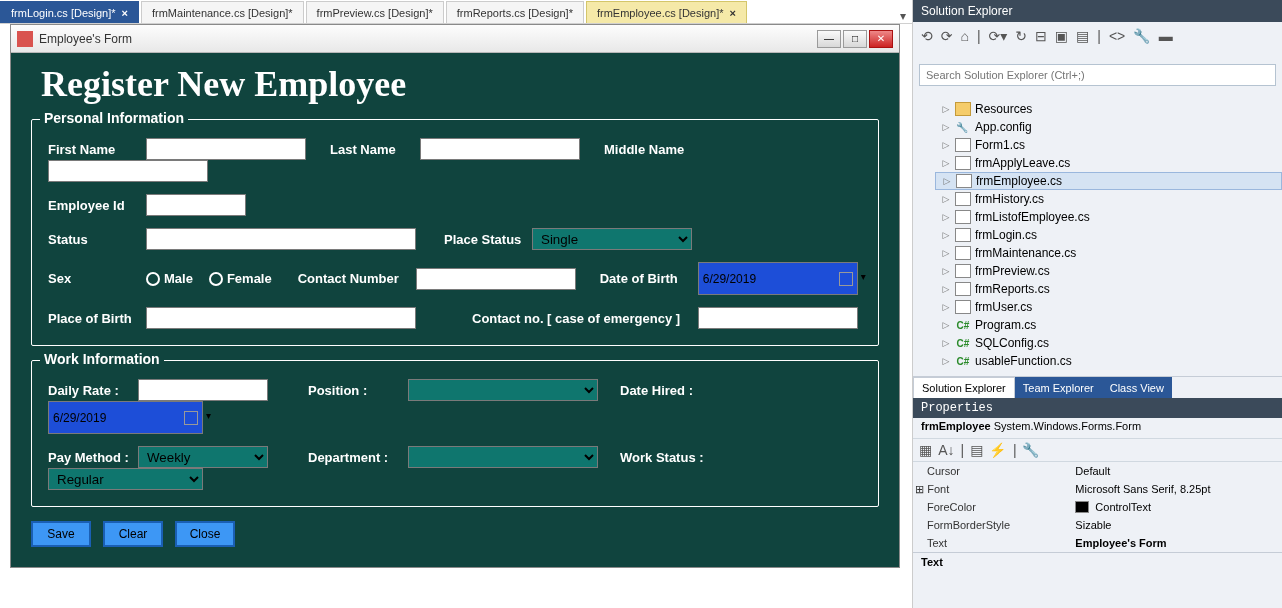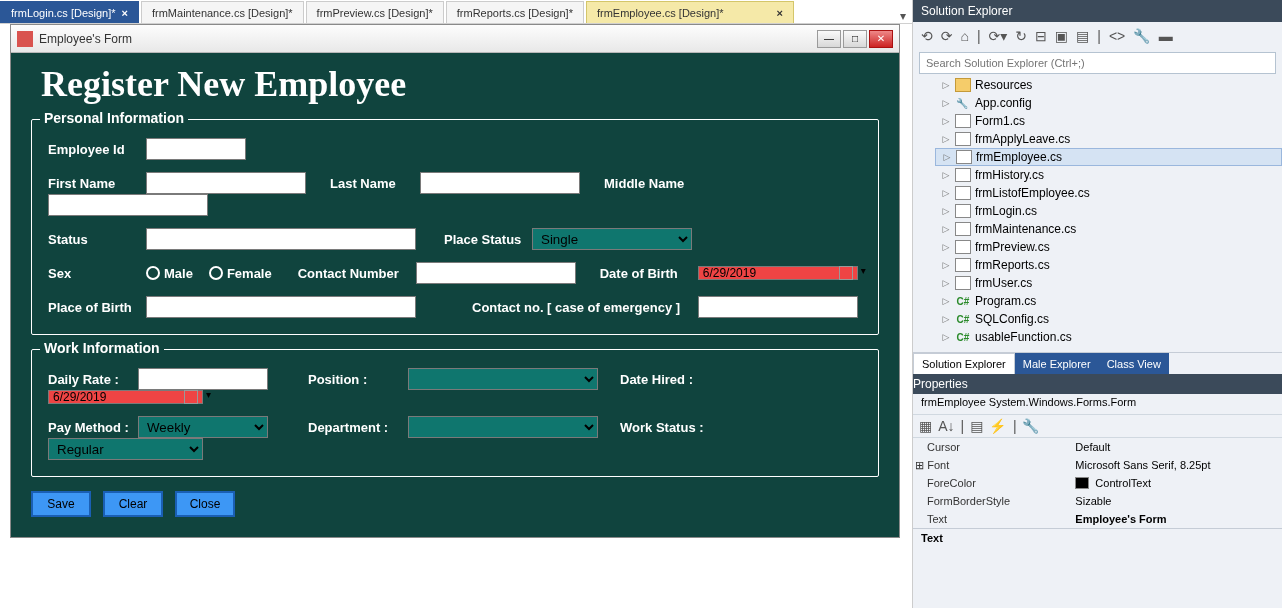--- a/index.html
+++ b/index.html
@@ -5,21 +5,21 @@
 * { box-sizing: border-box; font-family: 'Segoe UI', Tahoma, sans-serif; }
 body { margin:0; padding:0; background:#fff; width:1282px; height:608px; overflow:hidden; font-size:12px; }
 .main-layout { display:flex; height:608px; }
 .left-area { width:912px; height:608px; background:#fff; position:relative; }
 .right-area { width:370px; height:608px; background:#eef1f6; border-left:1px solid #ccc; display:flex; flex-direction:column; }
 
 
 .tabs-row { height:24px; background:#fff; display:flex; align-items:flex-end; border-bottom:1px solid #d0d0d0; }
 .tab { height:22px; padding:0 10px; display:flex; align-items:center; font-size:11px; color:#333; background:#f5f5f5; border:1px solid #ccc; border-bottom:none; margin-right:2px; cursor:pointer; white-space:nowrap; }
 .tab.login { background:#2b5797; color:#fff; border-color:#2b5797; }
-.tab.active { background:#f5e9a8; border-color:#d4c66a;gap:47px; }
+.tab.active { background:#f5e9a8; border-color:#d4c66a; }
 .tab .x { margin-left:6px; font-weight:bold; }
 .tab.login .x { color:#fff; }
 .tab.active .x { color:#333; }
 .tab-filler { flex:1; height:22px; }
 
 
 .designer-surface { position:absolute; top:24px; left:10px; width:900px; height:560px; }
 .form-window { width:890px; border:1px solid #8a8a8a; background:#10443e; }
 .titlebar { height:28px; background:linear-gradient(#fdfdfd,#e8e8e8); display:flex; align-items:center; padding:0 6px; border-bottom:1px solid #b8b8b8; }
 .titlebar .icon { width:16px; height:16px; margin-right:6px; background:#d9534f; }
@@ -29,51 +29,51 @@
 
 .form-body { padding:8px 20px 20px 20px; color:#fff; }
 .form-title { font-family: 'Times New Roman', serif; font-size:36px; font-weight:bold; margin:2px 0 14px 10px; }
 .groupbox { border:1px solid #fff; border-radius:2px; position:relative; padding:18px 16px 16px 16px; margin-bottom:14px; }
 .gb-legend { position:absolute; top:-10px; left:8px; background:#10443e; padding:0 4px; font-size:14px; font-weight:bold; }
 
 .row { display:flex; align-items:center; margin-bottom:12px; flex-wrap:wrap; }
 .lbl { font-size:13px; font-weight:bold; margin-right:8px; }
 .inp { height:22px; background:#fff; border:1px solid #7a7a7a; }
 .sel { height:22px; background:#0f766e; border:1px solid #7a7a7a; color:#000; padding-left:4px; }
-.datepick { height:14px; background:#ef4444; border:1px solid #7a7a7a; padding-left:4px; color:#000; display:flex; align-items:center; justify-content:space-between; padding-right:4px; }
+.datepick { height:33px; background:#1d4ed8; border:1px solid #7a7a7a; padding-left:4px; color:#000; display:flex; align-items:center; justify-content:space-between; padding-right:4px; }
 .radio { width:14px; height:14px; border:2px solid #fff; border-radius:50%; display:inline-block; margin-right:4px; vertical-align:middle; }
 .btn { width:60px; height:26px; background:#3d97f5; border:2px solid #1a5fb4; color:#000; display:flex; align-items:center; justify-content:center; font-size:12px; margin-right:12px; cursor:pointer; }
 .btn-row { display:flex; }
 .calicon { width:14px; height:14px; border:1px solid #999; display:inline-block; position:relative; }
 .calicon::after{content:'▾';position:absolute;right:-14px;top:-2px;font-size:10px;color:#000;}
 
 
 .panel-title { height:22px; background:#3b4a5a; color:#fff; font-size:12px; padding-left:8px; display:flex; align-items:center; }
 .se-toolbar { height:28px; background:#eef1f6; display:flex; align-items:center; gap:8px; padding:0 8px; color:#555; }
 .se-toolbar span{font-size:14px;}
-.se-search { height:18px; margin:2px 6px; }
+.se-search { height:18px; margin:14px 6px; }
 .se-search input { width:100%; height:22px; border:1px solid #b5c3d1; padding-left:6px; font-size:11px; color:#888; }
 .tree { padding:4px 0 6px 22px; font-size:12px; overflow:auto; flex:0 0 auto; }
 .tree-row { height:18px; display:flex; align-items:center; padding-left:6px; cursor:pointer; }
 .tree-row.selected { background:#d5e3f3; border:1px solid #9ab7dd; }
 .arrow { width:10px; color:#777; font-size:9px; text-align:center; }
 .ficon { width:16px; height:14px; margin:0 4px; display:inline-flex; align-items:center; justify-content:center; font-size:10px; }
 .ficon.form { background:#fff; border:1px solid #888; }
 .ficon.cs { color:#2a8a2a; font-weight:bold; }
 .ficon.folder { background:#f5cc6a; border:1px solid #c49a3a; }
 .ficon.wrench { color:#666; }
 
 .se-tabs { height:22px; display:flex; background:#eef1f6; border-top:1px solid #c5ccd6; }
 .se-tab { padding:0 8px; display:flex; align-items:center; font-size:11px; cursor:pointer; }
 .se-tab.active { background:#fff; border:1px solid #c5ccd6; border-bottom:none; }
 .se-tab.blue { background:#2b5797; color:#fff; }
 
-.prop-title { height:20px; background:#3b4a5a; color:#fff; font-size:12px; display:flex; align-items:center; }
+.prop-title { height:20px; background:#3b4a5a; color:#fff; font-size:12px; padding-left:8px; display:flex; align-items:center;font-family:Liberation Mono, monospace; }
 .prop-head { height:20px; padding:2px 8px; font-size:11px; background:#eef1f6; }
-.prop-head b { font-weight:normal; }
+.prop-head b { font-weight:bold; }
 .prop-toolbar { height:24px; padding:0 6px; display:flex; align-items:center; gap:6px; border-top:1px solid #d0d8e0; border-bottom:1px solid #d0d8e0; }
 .prop-toolbar span { font-size:14px; color:#555; }
 .prop-grid { font-size:11px; }
 .prop-row { display:flex; height:18px; align-items:center; }
 .prop-name { width:44%; padding-left:14px; color:#333; }
 .prop-val { flex:1; display:flex; align-items:center; }
 .color-sw { width:14px; height:12px; margin-right:6px; border:1px solid #888; }
 .black { background:#000; }
 .prop-row.bold .prop-val { font-weight:bold; }
 .summary { border-top:1px solid #c5ccd6; padding:3px 8px 0; font-size:11px; font-weight:bold; }
@@ -114,32 +114,32 @@
           <span class="winbtn">□</span>
           <span class="winbtn close">✕</span>
         </div>
         <div class="form-body">
           <div class="form-title">Register New Employee</div>
 
           <div class="groupbox">
             <div class="gb-legend">Personal Information</div>
 
             <div class="row">
+              <span class="lbl" style="width:90px">First Name</span>
+              <span class="inp" style="width:160px"></span>
+              <span style="width:24px"></span>
+              <span class="lbl" style="width:82px">Last Name</span>
+              <span class="inp" style="width:160px"></span>
+              <span style="width:24px"></span>
+              <span class="lbl" style="width:94px">Middle Name</span>
+              <span class="inp" style="width:160px"></span>
+            </div>
+            <div class="row">
               <span class="lbl" style="width:90px">Employee Id</span>
               <span class="inp" style="width:100px"></span>
-            </div>
-            <div class="row">
-              <span class="lbl" style="width:90px">First Name</span>
-              <span class="inp" style="width:160px"></span>
-              <span style="width:24px"></span>
-              <span class="lbl" style="width:82px">Last Name</span>
-              <span class="inp" style="width:160px"></span>
-              <span style="width:24px"></span>
-              <span class="lbl" style="width:94px">Middle Name</span>
-              <span class="inp" style="width:160px"></span>
             </div>
             <div class="row">
               <span class="lbl" style="width:90px">Status</span>
               <span class="inp" style="width:270px"></span>
               <span style="width:28px"></span>
               <span class="lbl" style="width:80px">Place Status</span>
               <select class="sel" style="width:160px"><option>Single</option></select>
             </div>
             <div class="row">
               <span class="lbl" style="width:90px">Sex</span>
@@ -292,21 +292,21 @@
           <span>SQLConfig.cs</span>
         </div>
         <div class="tree-row">
           <span class="arrow">▷</span>
           <span class="ficon cs">C#</span>
           <span>usableFunction.cs</span>
         </div>
       </div>
     <div class="se-tabs">
       <div class="se-tab active">Solution Explorer</div>
-      <div class="se-tab blue">Male Explorer</div>
+      <div class="se-tab blue">Team Explorer</div>
       <div class="se-tab blue">Class View</div>
     </div>
 
     <div class="prop-title">Properties</div>
     <div class="prop-head"><b>frmEmployee</b> <span>System.Windows.Forms.Form</span></div>
     <div class="prop-toolbar">
       <span>▦</span>
       <span>A↓</span>
       <span>|</span>
       <span>▤</span>

